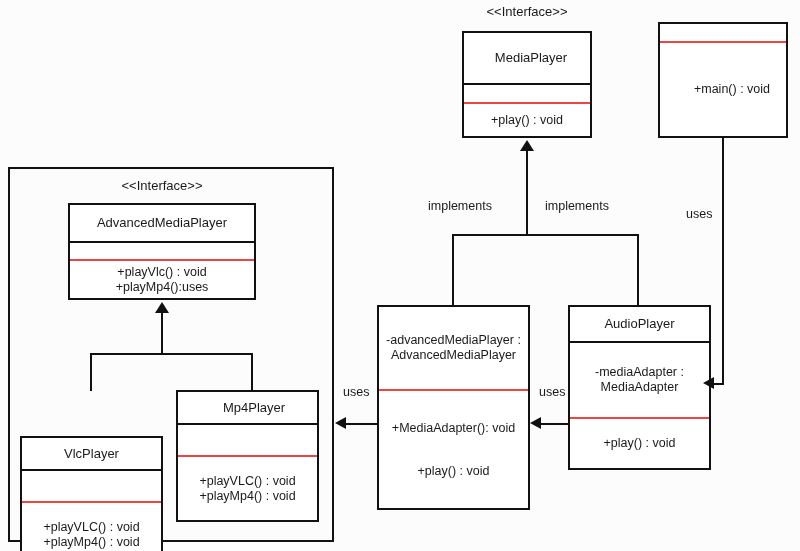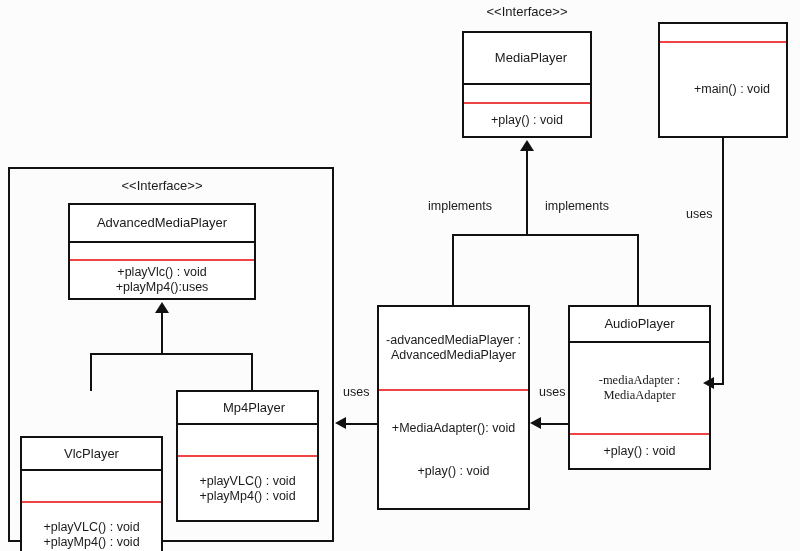--- a/index.html
+++ b/index.html
@@ -182,21 +182,21 @@
     <div class="uml-section" style="flex:1;gap:28px;">
       <span class="member-wrap">+MediaAdapter(): void</span>
       <span class="uml-line member-text">+play() : void</span>
     </div>
   </div>
 
   <div class="uml-class" style="left:568px; top:305px; width:143px; height:165px;">
     <div class="uml-section sec-name" style="height:36px;">
       <span class="uml-line name-text">AudioPlayer</span>
     </div>
-    <div class="uml-section sec-attrs" style="height:92px;font-family:Liberation Serif, serif;">
+    <div class="uml-section sec-attrs" style="height:76px;">
       <span class="member-wrap">-mediaAdapter : MediaAdapter</span>
     </div>
     <div class="uml-section" style="flex:1;">
       <span class="uml-line member-text">+play() : void</span>
     </div>
   </div>
 
   <div class="arrow-up" style="left:155px; top:302px;"></div>
   <div class="edge-v" style="left:161px; top:312px; height:42px;"></div>
   <div class="edge-h" style="left:90px; top:353px; width:163px;"></div>

